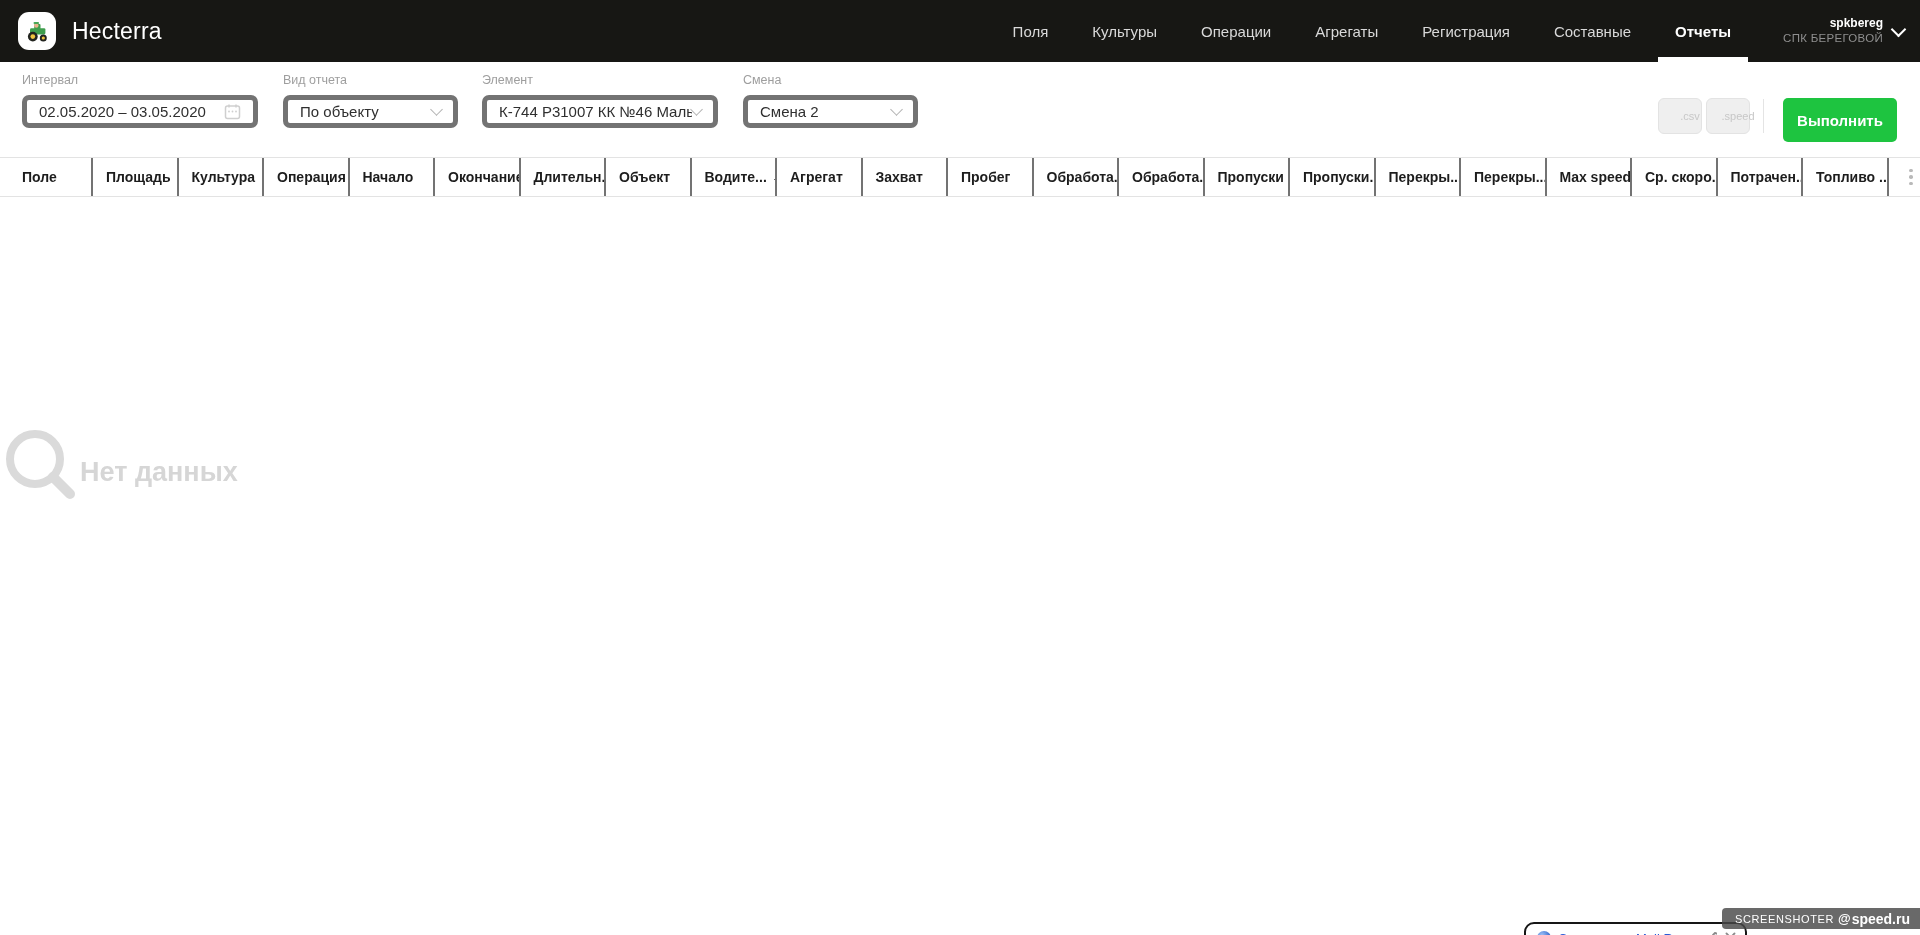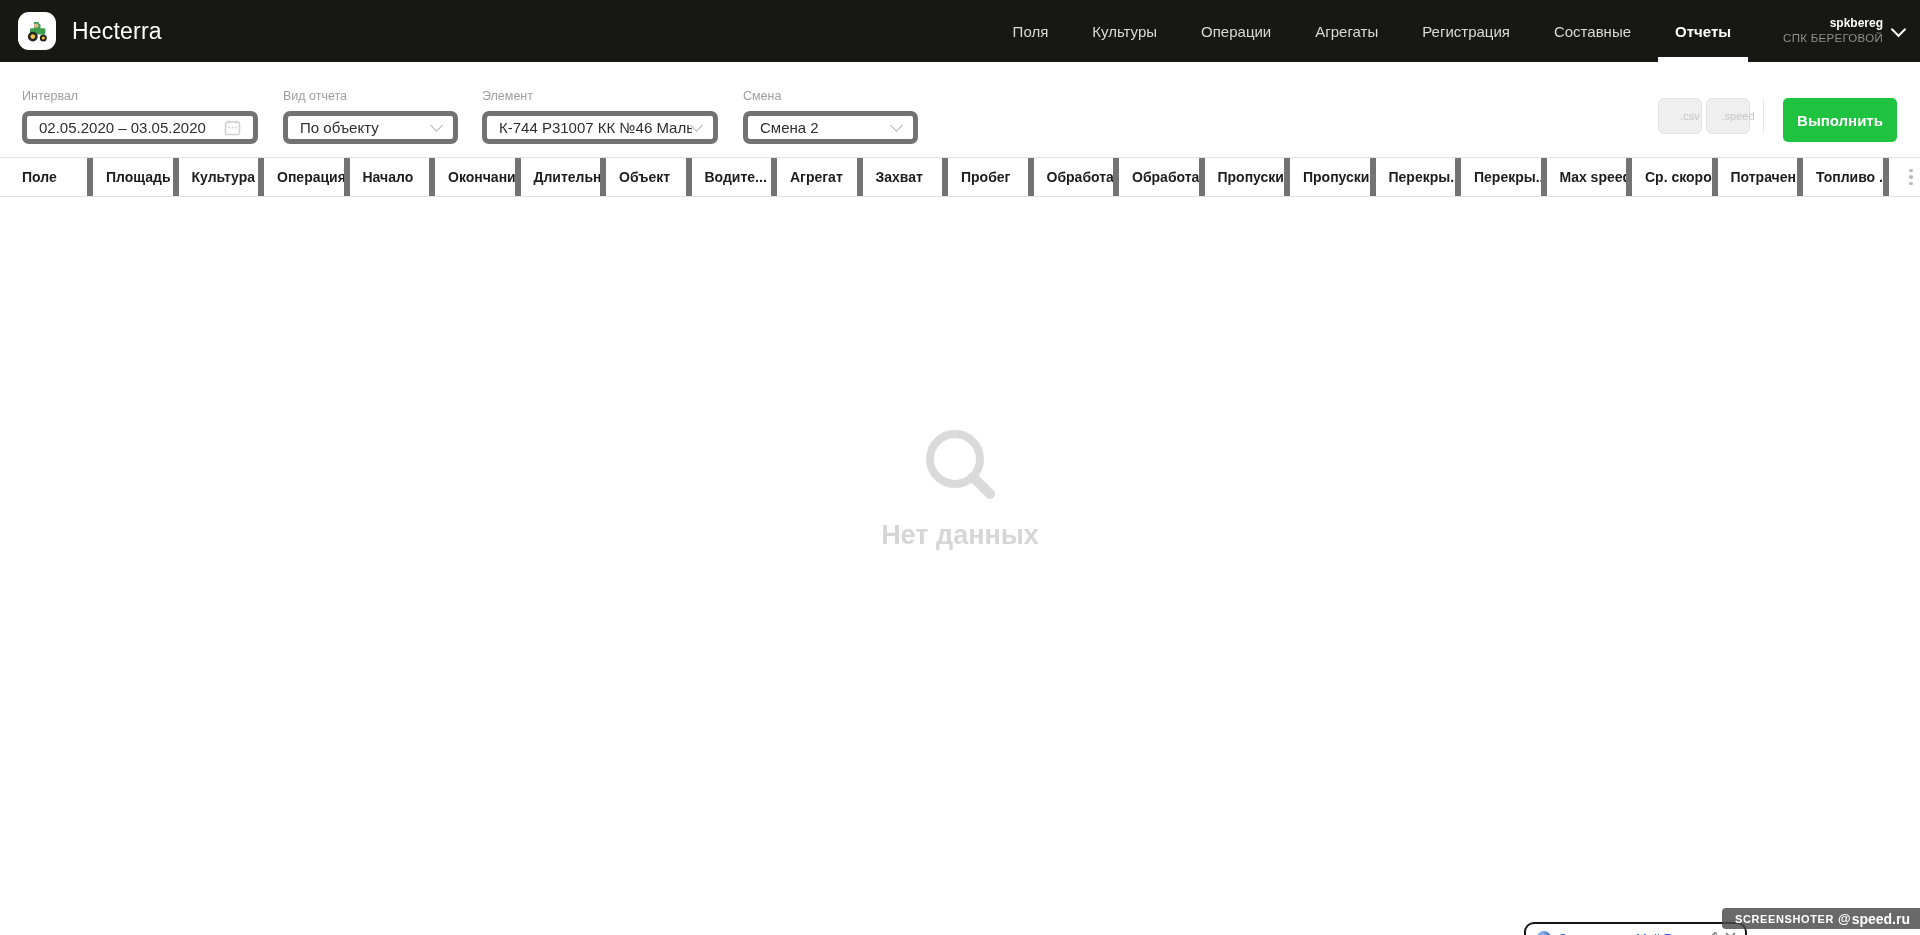--- a/index.html
+++ b/index.html
@@ -33,21 +33,21 @@
 
   .userblock { display:flex; align-items:center; gap:10px; padding-right:16px; cursor:pointer; }
   .usertext { text-align:right; line-height:1.25; }
   .username { color:#ffffff; font-size:12px; font-weight:700; }
   .userorg { color:#8f8f8f; font-size:11.5px; letter-spacing:0.3px; }
   .chev-white { width:11px; height:11px; border-right:2.5px solid #fff; border-bottom:2.5px solid #fff;
     transform:rotate(45deg); margin-top:-4px; }
 
   
   .filter { position:absolute; top:73px; }
-  .filter-label { font-size:12.5px; color:#9e9e9e; margin-bottom:8px;margin-top:16px; }
+  .filter-label { font-size:12.5px; color:#9e9e9e; margin-bottom:8px; }
   .filter-box {
     height:33px; border:5px solid #737373; border-radius:7px; background:#fff;
     display:flex; align-items:center; padding:0 12px; cursor:pointer;
   }
   .filter-value { font-size:15px; color:#2f2f2f; white-space:nowrap; overflow:hidden; }
   .f-interval { left:22px; }  .f-interval .filter-box { width:236px; }
   .f-type     { left:283px; } .f-type .filter-box     { width:175px; }
   .f-element  { left:482px; } .f-element .filter-box  { width:236px; }
   .f-shift    { left:743px; } .f-shift .filter-box    { width:175px; }
   .box-icon { margin-left:auto; flex:0 0 auto; display:flex; }
@@ -69,54 +69,54 @@
   }
 
   
   .thead {
     position:absolute; left:0; top:157px; width:1920px; height:40px;
     border-top:1px solid #e3e3e3; border-bottom:1px solid #e3e3e3;
     display:flex; align-items:stretch; background:#fff;
   }
   .th {
     flex:0 0 auto; width:85.5px; display:flex; align-items:center; padding-left:13px;
-    border-right:6px solid #737373; font-size:14px; font-weight:600; color:#1d1d1d;
+    border-right:2px solid #737373; font-size:14px; font-weight:600; color:#1d1d1d;
     white-space:nowrap; overflow:hidden; cursor:pointer;
   }
   .th-first { width:93px; padding-left:22px; }
   .sort-asc {
     width:0; height:0; border-left:4px solid transparent; border-right:4px solid transparent;
     border-bottom:6px solid #222; margin-left:7px; flex:0 0 auto;
   }
   .th-more { flex:1 1 auto; border-right:none; display:flex; align-items:center; justify-content:center; cursor:pointer; }
   .kebab { display:flex; flex-direction:column; gap:3px; }
   .kebab i { width:3.5px; height:3.5px; border-radius:50%; background:#b9b9b9; display:block; }
 
   
-  .empty { position:absolute; left:0; top:424px; width:1920px; display:flex; flex-direction:column; align-items:center; }
+  .empty { position:absolute; left:0; top:424px; width:1920px; display:flex; align-items:center; }
   .empty-text { margin-top:16px; font-size:27px; font-weight:700; color:#d6d6d6; }
 
   
   .mini-dialog {
     position:absolute; left:1524px; top:922px; width:223px; height:46px;
     background:#ffffff; border:2px solid #161616; border-radius:10px 10px 0 0;
     display:flex; align-items:flex-start; padding:7px 9px 0 11px; gap:7px;
   }
   .globe { width:14px; height:14px; border-radius:50%;
     background:radial-gradient(circle at 35% 30%, #9ec1f7, #2c62c9 70%); flex:0 0 auto; }
   .dialog-title { font-size:13px; color:#2a5bd7; white-space:nowrap; }
   .dialog-icons { margin-left:auto; display:flex; gap:8px; align-items:center; }
   .dialog-icons svg { display:block; }
 
   .watermark {
     position:absolute; right:0; top:908px; height:21px;
     background:rgba(72,72,72,0.82); border-radius:4px 0 0 4px;
     display:flex; align-items:center; padding:0 10px 0 13px; color:#fff;
   }
-  .wm-left { font-size:11px; letter-spacing:0.6px; font-weight:700; }
+  .wm-left { font-size:11px; letter-spacing:0.6px; font-weight:400; }
   .wm-at { font-size:13px; font-weight:700; margin:0 1px 0 4px; }
   .wm-right { font-size:14px; font-weight:700; }
 </style>
 </head>
 <body>
 
 <div class="page">
 
   <div class="topbar">
     <div class="brand">

